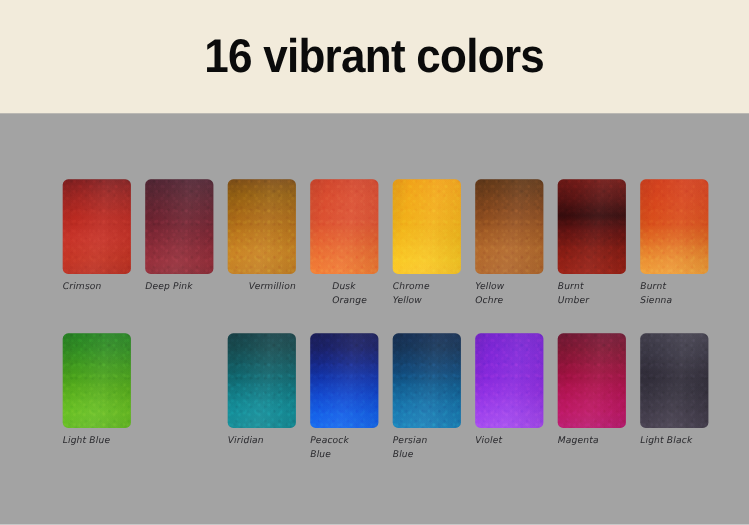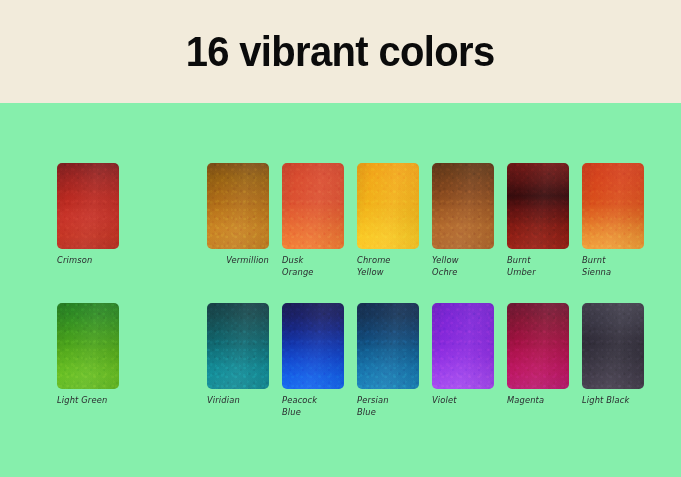--- a/index.html
+++ b/index.html
@@ -12,21 +12,21 @@
     overflow: hidden;
     background: #F9F9FA;
     font-family: "Liberation Sans", sans-serif;
     -webkit-font-smoothing: antialiased;
   }
 
   #page {
     position: relative;
     width: 681px;
     height: 477px;
-    background: #86efac;
+    background: #a3a3a3;
   }
 
   
   #header-band {
     position: absolute;
     left: 0;
     top: 0;
     width: 681px;
     height: 103px;
     background: #F2EBDB;
@@ -117,27 +117,31 @@
   <div id="header-band">
     <h1 id="page-title">16 vibrant colors</h1>
   </div>
 
   <div id="palette-grid">
     <div class="palette-row">
         <div class="swatch-cell" style="left: 0px;">
           <div class="swatch-chip" style="background: linear-gradient(rgb(126, 26, 27) 0%, rgb(154, 33, 30) 14%, rgb(190, 42, 33) 40%, rgb(204, 51, 40) 62%, rgb(197, 48, 31) 84%, rgb(185, 43, 29) 100%);"></div>
           <div class="swatch-label" style="color: rgb(42, 42, 46);">Crimson</div>
         </div>
+        <div class="swatch-cell" style="left: 75px;">
+          <div class="swatch-chip" style="background: linear-gradient(rgb(78, 33, 48) 0%, rgb(93, 36, 49) 18%, rgb(116, 37, 51) 45%, rgb(138, 40, 53) 70%, rgb(149, 42, 54) 88%, rgb(138, 40, 51) 100%);"></div>
+          <div class="swatch-label" style="color: rgb(42, 42, 46);">Deep Pink</div>
+        </div>
         <div class="swatch-cell" style="left: 150px;">
           <div class="swatch-chip" style="background: linear-gradient(rgb(125, 75, 18) 0%, rgb(150, 96, 15) 16%, rgb(174, 108, 23) 38%, rgb(193, 122, 28) 58%, rgb(204, 132, 32) 78%, rgb(194, 124, 29) 100%);"></div>
           <div class="swatch-label" style="color: rgb(42, 42, 46); text-align: right;">Vermillion</div>
         </div>
         <div class="swatch-cell" style="left: 225px;">
           <div class="swatch-chip" style="background: linear-gradient(rgb(208, 66, 40) 0%, rgb(220, 75, 45) 18%, rgb(226, 83, 50) 42%, rgb(232, 95, 49) 58%, rgb(238, 111, 47) 80%, rgb(242, 121, 46) 100%);"></div>
-          <div class="swatch-label" style="color: rgb(42, 42, 46);">Dusk
+          <div class="swatch-label" style="color: rgb(42, 42, 46); margin-left: 20px;">Dusk
 Orange</div>
         </div>
         <div class="swatch-cell" style="left: 300px;">
           <div class="swatch-chip" style="background: linear-gradient(rgb(242, 161, 19) 0%, rgb(246, 171, 23) 20%, rgb(249, 182, 26) 45%, rgb(250, 191, 29) 65%, rgb(252, 201, 31) 86%, rgb(251, 197, 32) 100%);"></div>
           <div class="swatch-label" style="color: rgb(42, 42, 46);">Chrome
 Yellow</div>
         </div>
         <div class="swatch-cell" style="left: 375px;">
           <div class="swatch-chip" style="background: linear-gradient(rgb(94, 52, 19) 0%, rgb(111, 60, 23) 14%, rgb(137, 73, 29) 34%, rgb(162, 90, 36) 52%, rgb(180, 104, 41) 74%, rgb(174, 99, 39) 100%);"></div>
           <div class="swatch-label" style="color: rgb(42, 42, 46);">Yellow
@@ -150,21 +154,21 @@
         </div>
         <div class="swatch-cell" style="left: 525px;">
           <div class="swatch-chip" style="background: linear-gradient(rgb(210, 60, 25) 0%, rgb(218, 68, 26) 22%, rgb(224, 82, 28) 46%, rgb(229, 106, 34) 62%, rgb(236, 138, 44) 82%, rgb(240, 156, 51) 100%);"></div>
           <div class="swatch-label" style="color: rgb(42, 42, 46);">Burnt
 Sienna</div>
         </div>
       </div>
     <div class="palette-row">
         <div class="swatch-cell" style="left: 0px;">
           <div class="swatch-chip" style="background: linear-gradient(rgb(34, 128, 31) 0%, rgb(46, 140, 32) 16%, rgb(68, 160, 29) 38%, rgb(87, 176, 28) 58%, rgb(102, 192, 31) 82%, rgb(95, 184, 30) 100%);"></div>
-          <div class="swatch-label" style="color: rgb(42, 42, 46);">Light Green</div>
+          <div class="swatch-label" style="color: rgb(42, 42, 46);">Light Blue</div>
         </div>
         <div class="swatch-cell" style="left: 150px;">
           <div class="swatch-chip" style="background: linear-gradient(rgb(19, 63, 69) 0%, rgb(20, 75, 80) 16%, rgb(18, 96, 103) 36%, rgb(16, 120, 130) 58%, rgb(14, 140, 152) 80%, rgb(14, 135, 146) 100%);"></div>
           <div class="swatch-label" style="color: rgb(42, 42, 46);">Viridian</div>
         </div>
         <div class="swatch-cell" style="left: 225px;">
           <div class="swatch-chip" style="background: linear-gradient(rgb(22, 26, 86) 0%, rgb(23, 30, 104) 16%, rgb(21, 40, 140) 32%, rgb(19, 56, 180) 48%, rgb(16, 73, 212) 66%, rgb(13, 92, 234) 86%, rgb(15, 99, 238) 100%);"></div>
           <div class="swatch-label" style="color: rgb(42, 42, 46);">Peacock
 Blue</div>
         </div>

